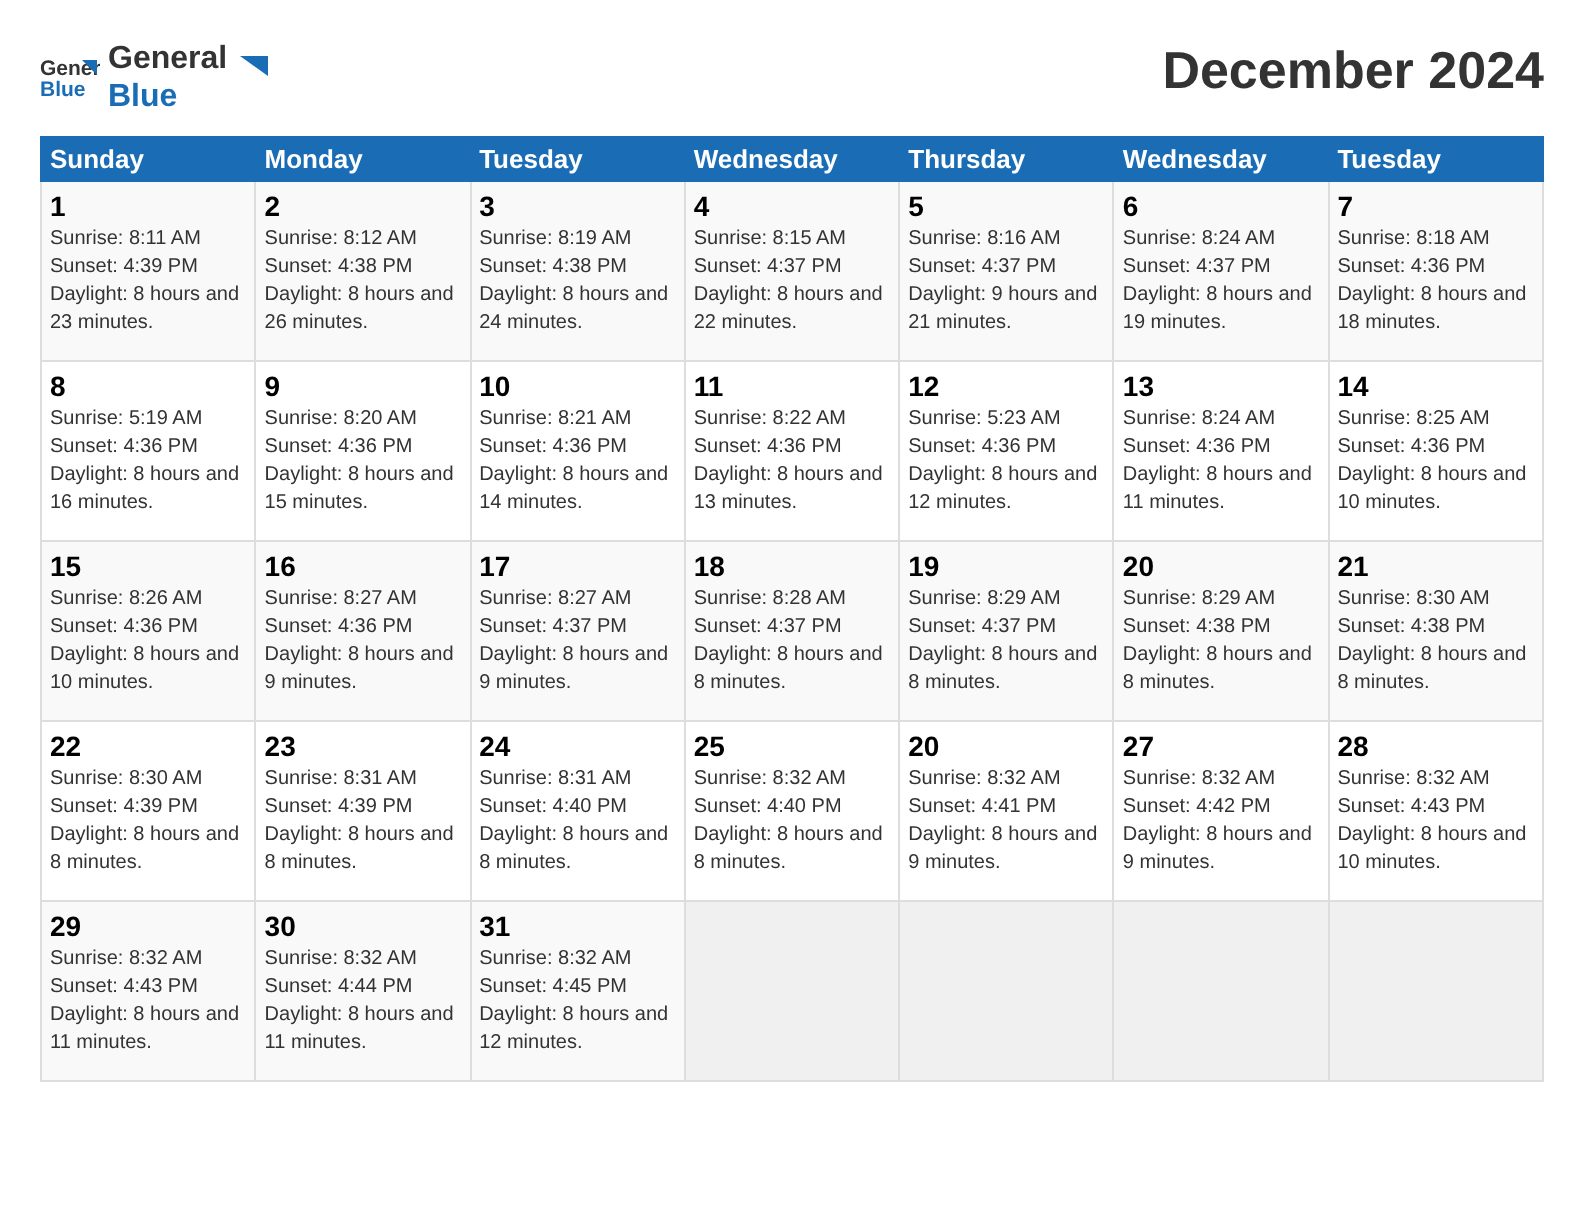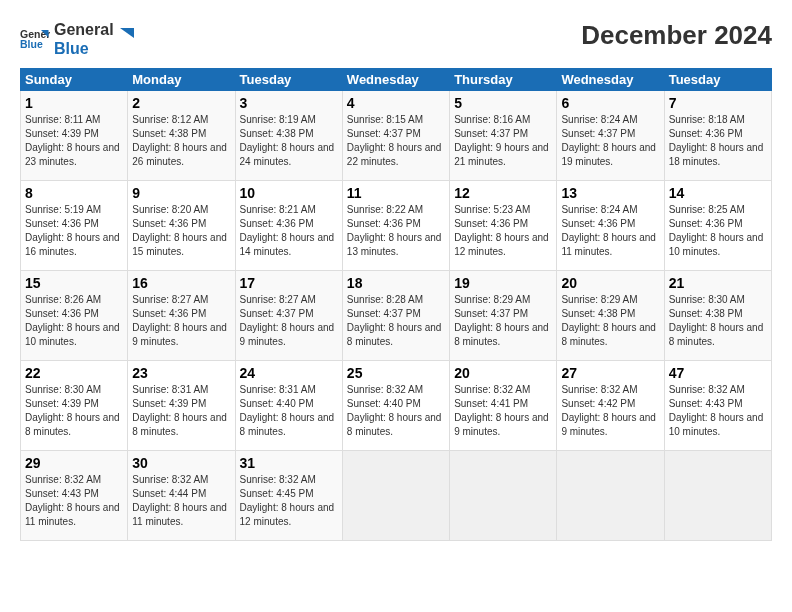--- a/index.html
+++ b/index.html
@@ -335,21 +335,21 @@
       </td>
         <td>
         <span class="day-num">27</span>
         <div class="day-info">
           <span>Sunrise: 8:32 AM</span><br>
           <span>Sunset: 4:42 PM</span><br>
           <span>Daylight: 8 hours and 9 minutes.</span>
         </div>
       </td>
         <td>
-        <span class="day-num">47</span>
+        <span class="day-num">28</span>
         <div class="day-info">
           <span>Sunrise: 8:32 AM</span><br>
           <span>Sunset: 4:43 PM</span><br>
           <span>Daylight: 8 hours and 10 minutes.</span>
         </div>
       </td>
       </tr>
       <tr>
         <td>
         <span class="day-num">29</span>

